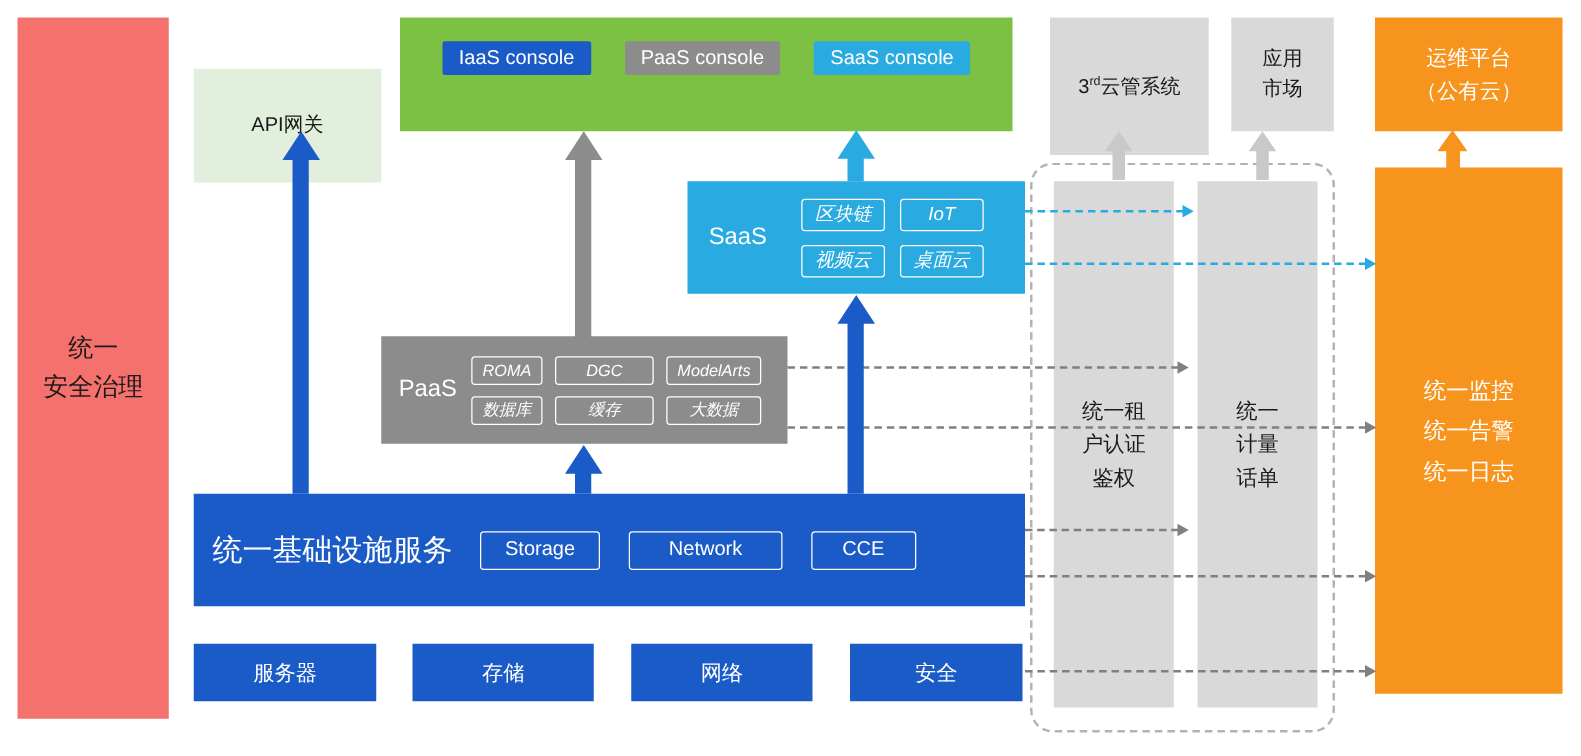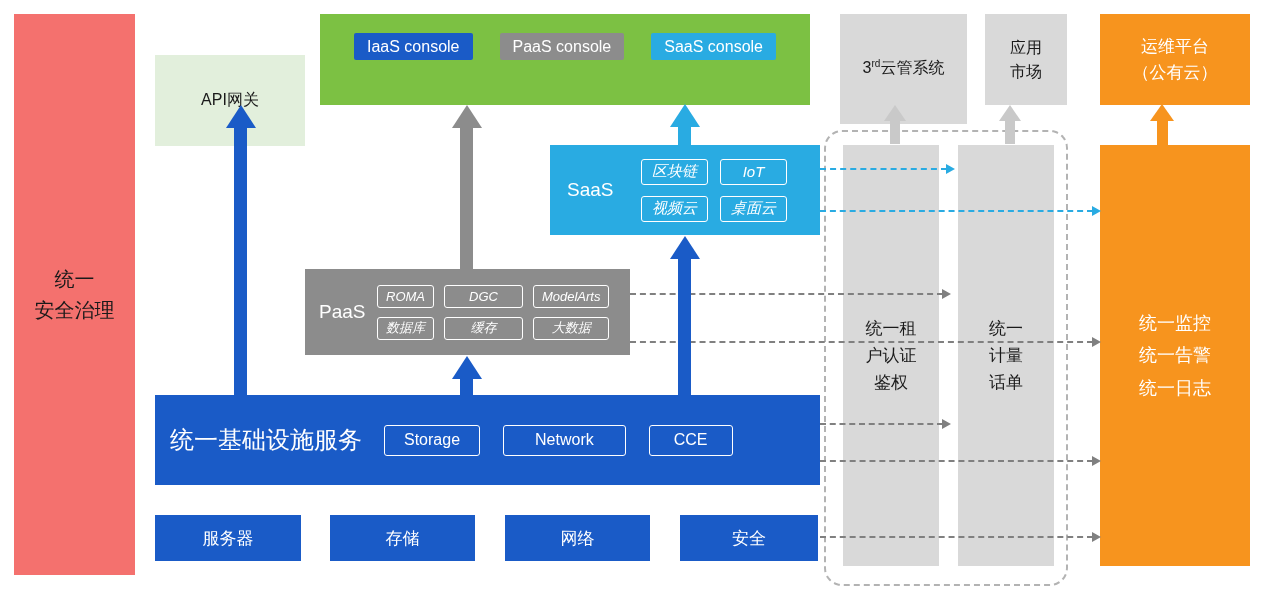--- a/index.html
+++ b/index.html
@@ -100,21 +100,21 @@
   <div class="box" style="left:824px;top:130px;width:244px;height:456px;border:2px dashed #b3b3b3;border-radius:18px;background:transparent;z-index:0;"></div>
 
   <div class="box pre graybar" style="left:843px;top:145px;width:96px;height:421px;background:#d9d9d9;font-size:17px;line-height:1.6;color:#1a1a1a;">统一租
 户认证
 鉴权</div>
 
   <div class="box pre graybar" style="left:958px;top:145px;width:96px;height:421px;background:#d9d9d9;font-size:17px;line-height:1.6;color:#1a1a1a;">统一
 计量
 话单</div>
 
-  <div class="box pre" style="left:1100px;top:145px;width:150px;height:421px;background:#f7941e;font-size:18px;line-height:1.8;color:#ffffff;z-index:2;">统一监控
+  <div class="box pre" style="left:1100px;top:134px;width:150px;height:421px;background:#f7941e;font-size:18px;line-height:1.8;color:#ffffff;z-index:2;">统一监控
 统一告警
 统一日志</div>
 
   <div class="shaft" style="left:234px;top:127px;width:13px;height:268px;background:#1a5bc7;"></div>
   <div class="head-up" style="left:226px;top:105px;border-left:15px solid transparent;border-right:15px solid transparent;border-bottom:23px solid #1a5bc7;"></div>
 
   <div class="shaft" style="left:460px;top:127px;width:13px;height:143px;background:#8c8c8c;"></div>
   <div class="head-up" style="left:452px;top:105px;border-left:15px solid transparent;border-right:15px solid transparent;border-bottom:23px solid #8c8c8c;"></div>
 
   <div class="shaft" style="left:678px;top:126px;width:13px;height:19px;background:#29abe2;"></div>

